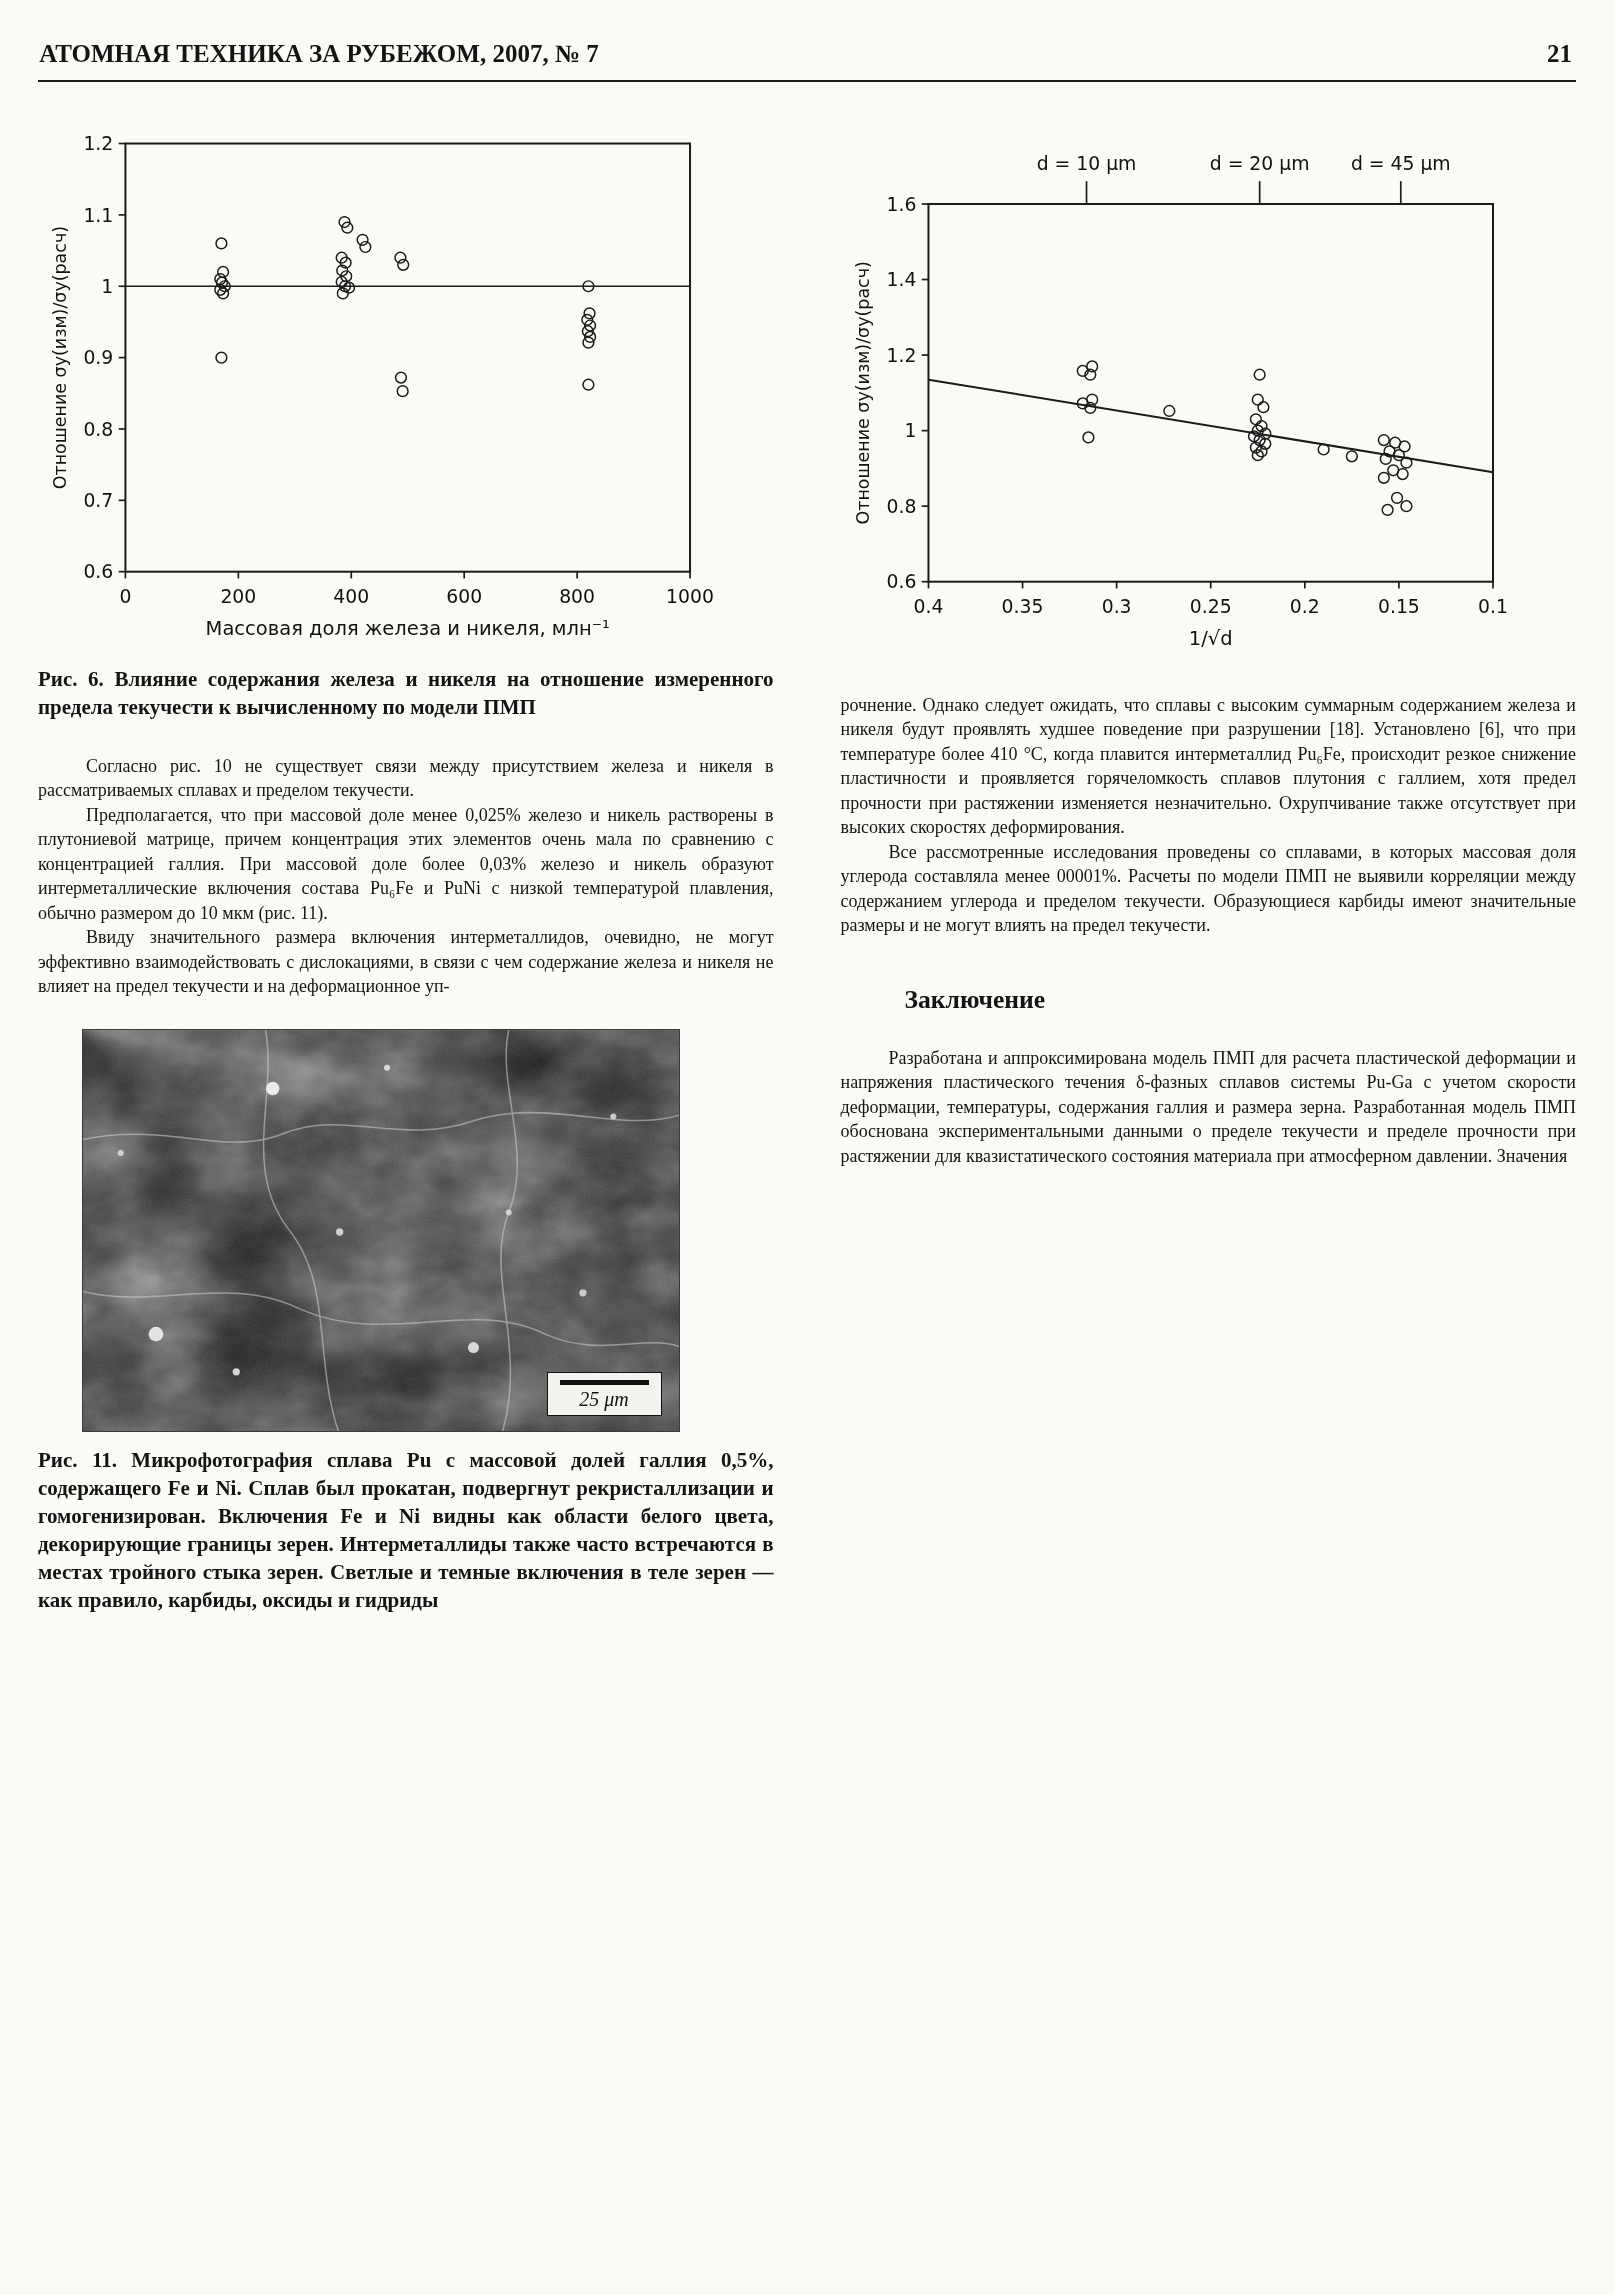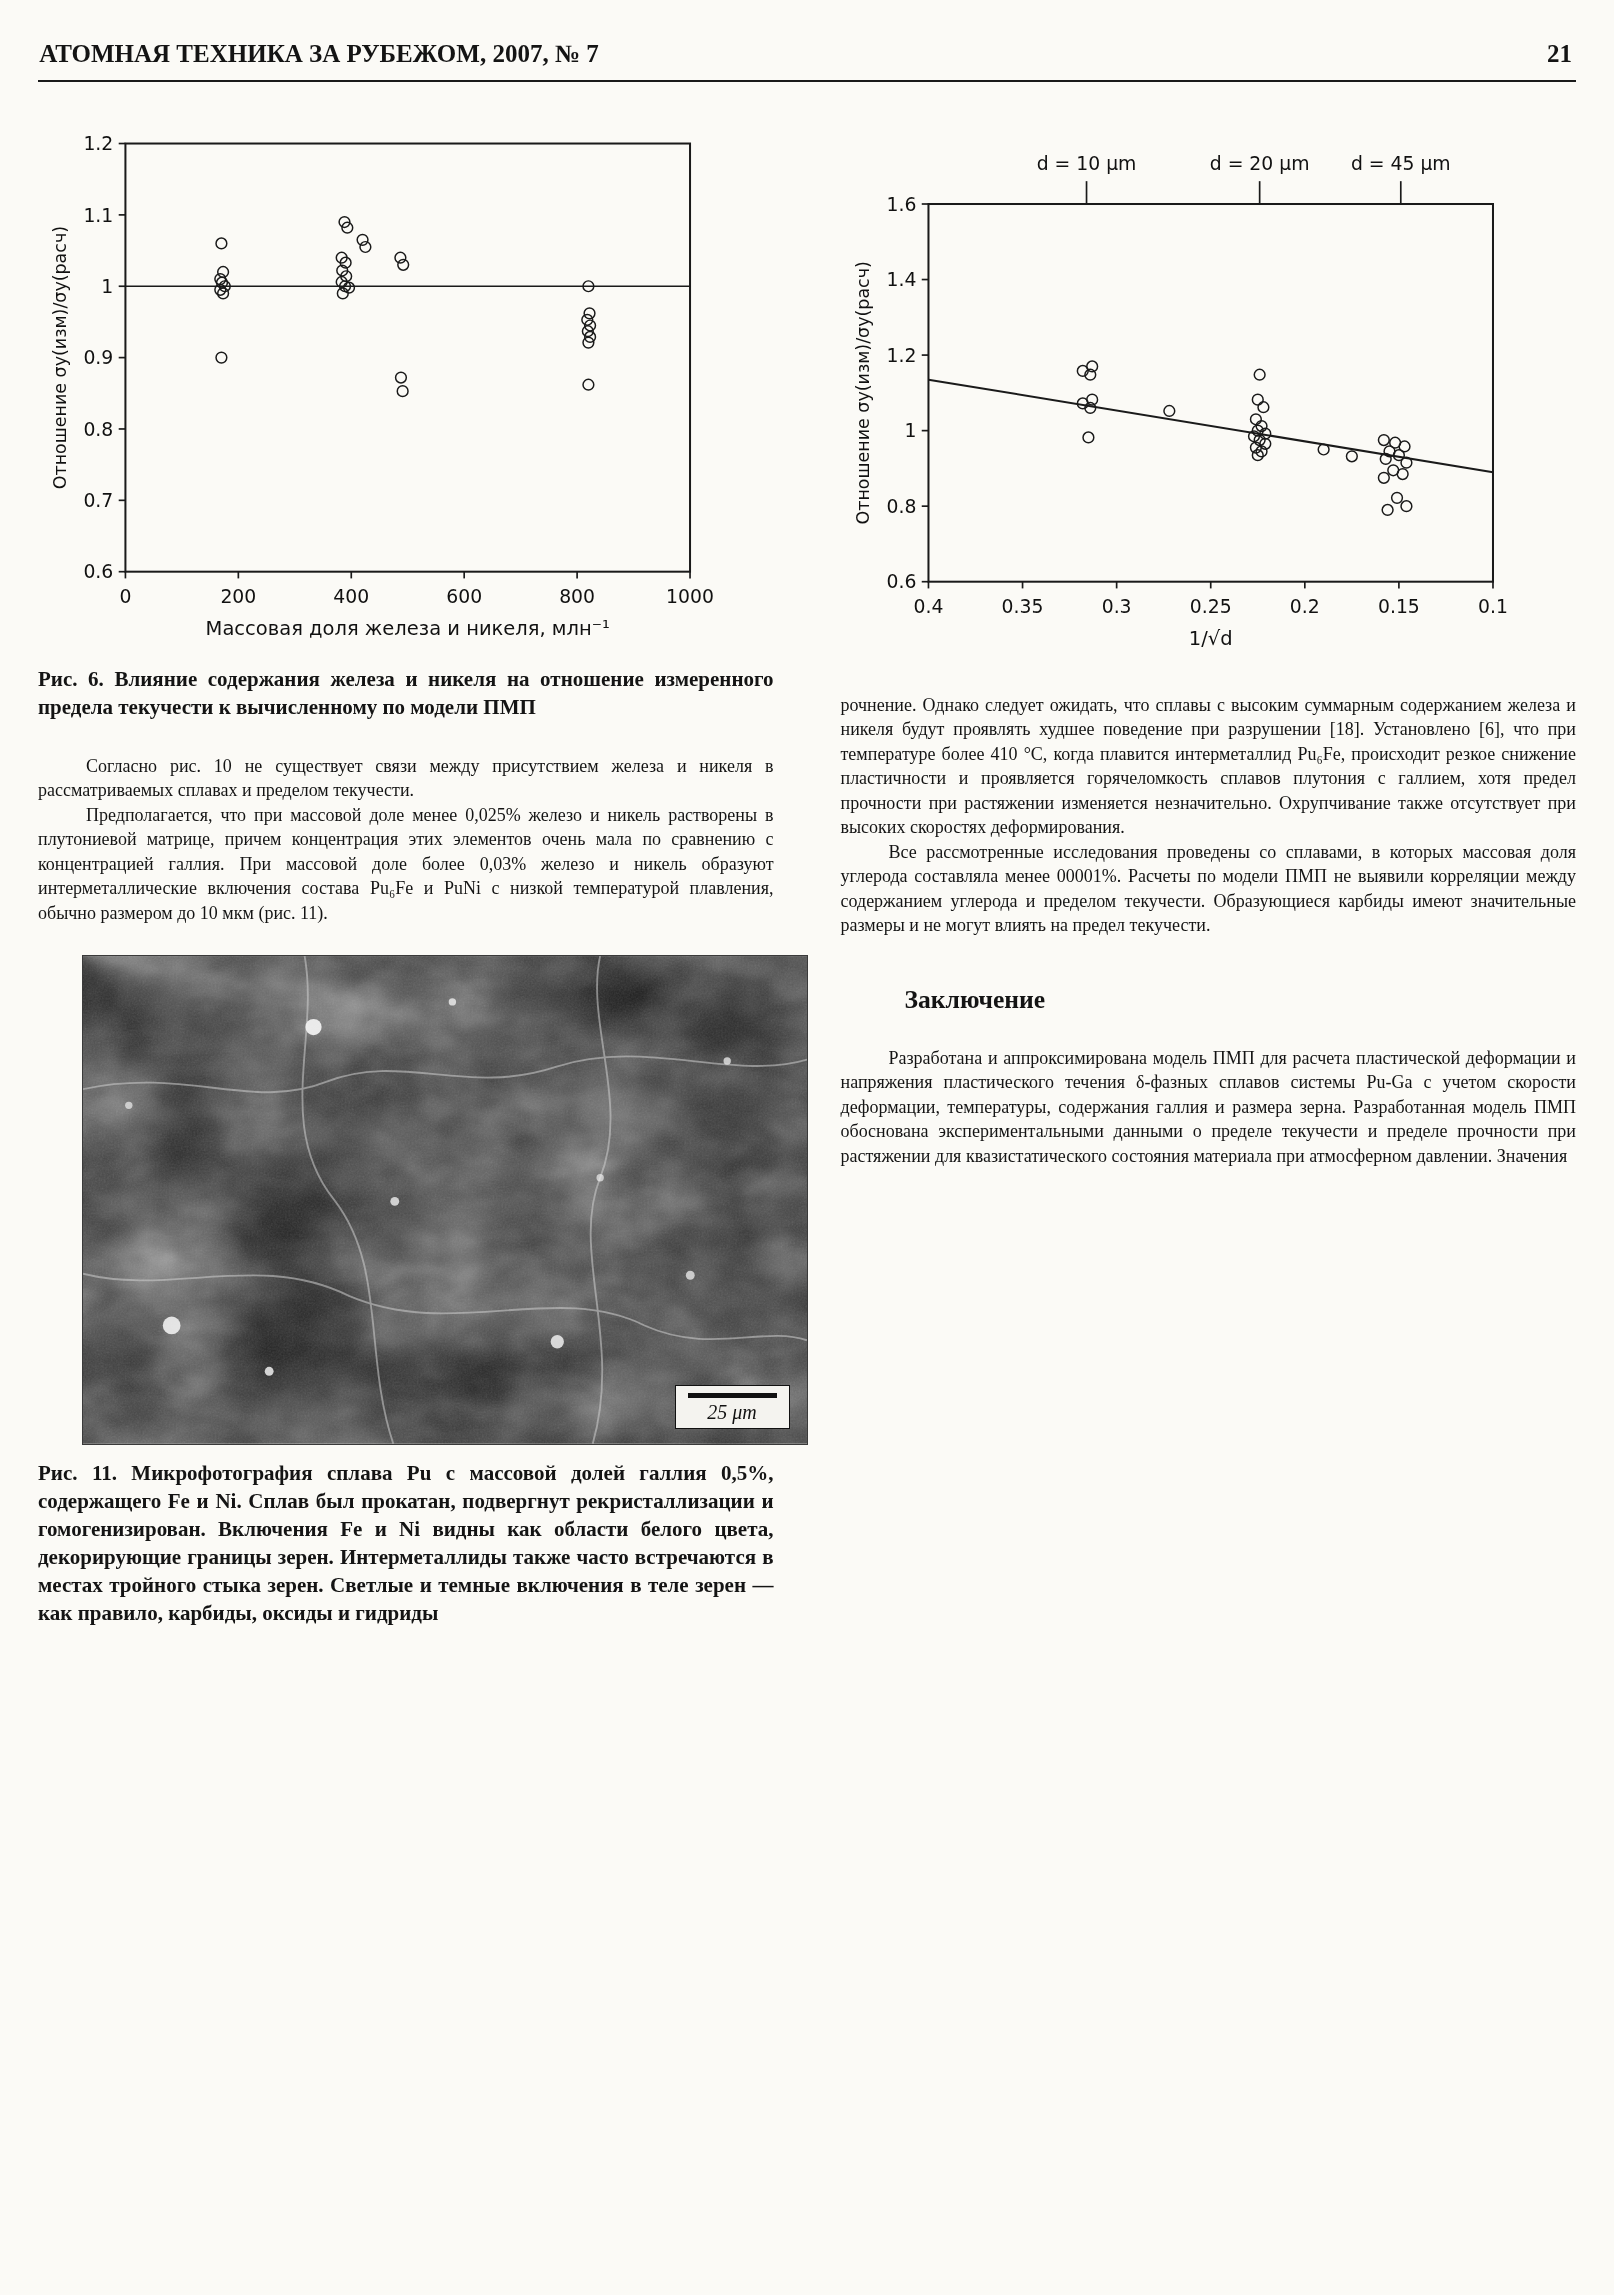--- a/index.html
+++ b/index.html
@@ -51,21 +51,21 @@
 
   .section-heading {
     font-size: 25.6px;
     font-weight: bold;
     margin: 47px 0 31px 64px;
   }
 
   .micro-fig { margin-top: 30px; margin-bottom: 0; }
   .micrograph {
     position: relative;
-    width: 726px;
+    width: 598px;
     margin-left: 44px;
     border: 0.7px solid #3a3a3a;
     overflow: hidden;
   }
   .micrograph svg { display: block; width: 100%; height: auto; }
   .scalebar {
     position: absolute;
     right: 17.5px;
     bottom: 15px;
     background: #f4f3ef;
@@ -163,20 +163,21 @@
               <circle cx="810.8" cy="393.8433333333333" r="8" fill="none" stroke="#1a1a1a" stroke-width="2.2"></circle>
               <text x="542" y="766" text-anchor="middle" font-size="29" fill="#111">Массовая доля железа и никеля, млн⁻¹</text>
               <text text-anchor="middle" font-size="26" fill="#111" transform="translate(34,353.5) rotate(-90)">Отношение σу(изм)/σу(расч)</text>
             </svg>
           </div>
         <figcaption class="caption">Рис. 6. Влияние содержания железа и никеля на отношение измеренного предела текучести к вычисленному по модели ПМП</figcaption>
       </figure>
 
       <p class="body-text">Согласно рис. 10 не существует связи между присутствием железа и никеля в рассматриваемых сплавах и пределом текучести.</p>
       <p class="body-text">Предполагается, что при массовой доле менее 0,025% железо и никель растворены в плутониевой матрице, причем концентрация этих элементов очень мала по сравнению с концентрацией галлия. При массовой доле более 0,03% железо и никель образуют интерметаллические включения состава Pu₆Fe и PuNi с низкой температурой плавления, обычно размером до 10 мкм (рис. 11).</p>
+      <p class="body-text">Ввиду значительного размера включения интерметаллидов, очевидно, не могут эффективно взаимодействовать с дислокациями, в связи с чем содержание железа и никеля не влияет на предел текучести и на деформационное уп-</p>
 
       <figure class="figure micro-fig">
         <div class="micrograph">
           <svg viewBox="0 0 980 660" width="659" height="444">
             <defs>
               <filter id="blotch" x="-5%" y="-5%" width="110%" height="110%">
                 <feTurbulence type="fractalNoise" baseFrequency="0.0052 0.0078" numOctaves="4" seed="7"></feTurbulence>
                 <feColorMatrix type="saturate" values="0"></feColorMatrix>
                 <feComponentTransfer>
                   <feFuncR type="gamma" amplitude="1.15" exponent="1.7" offset="0"></feFuncR>

